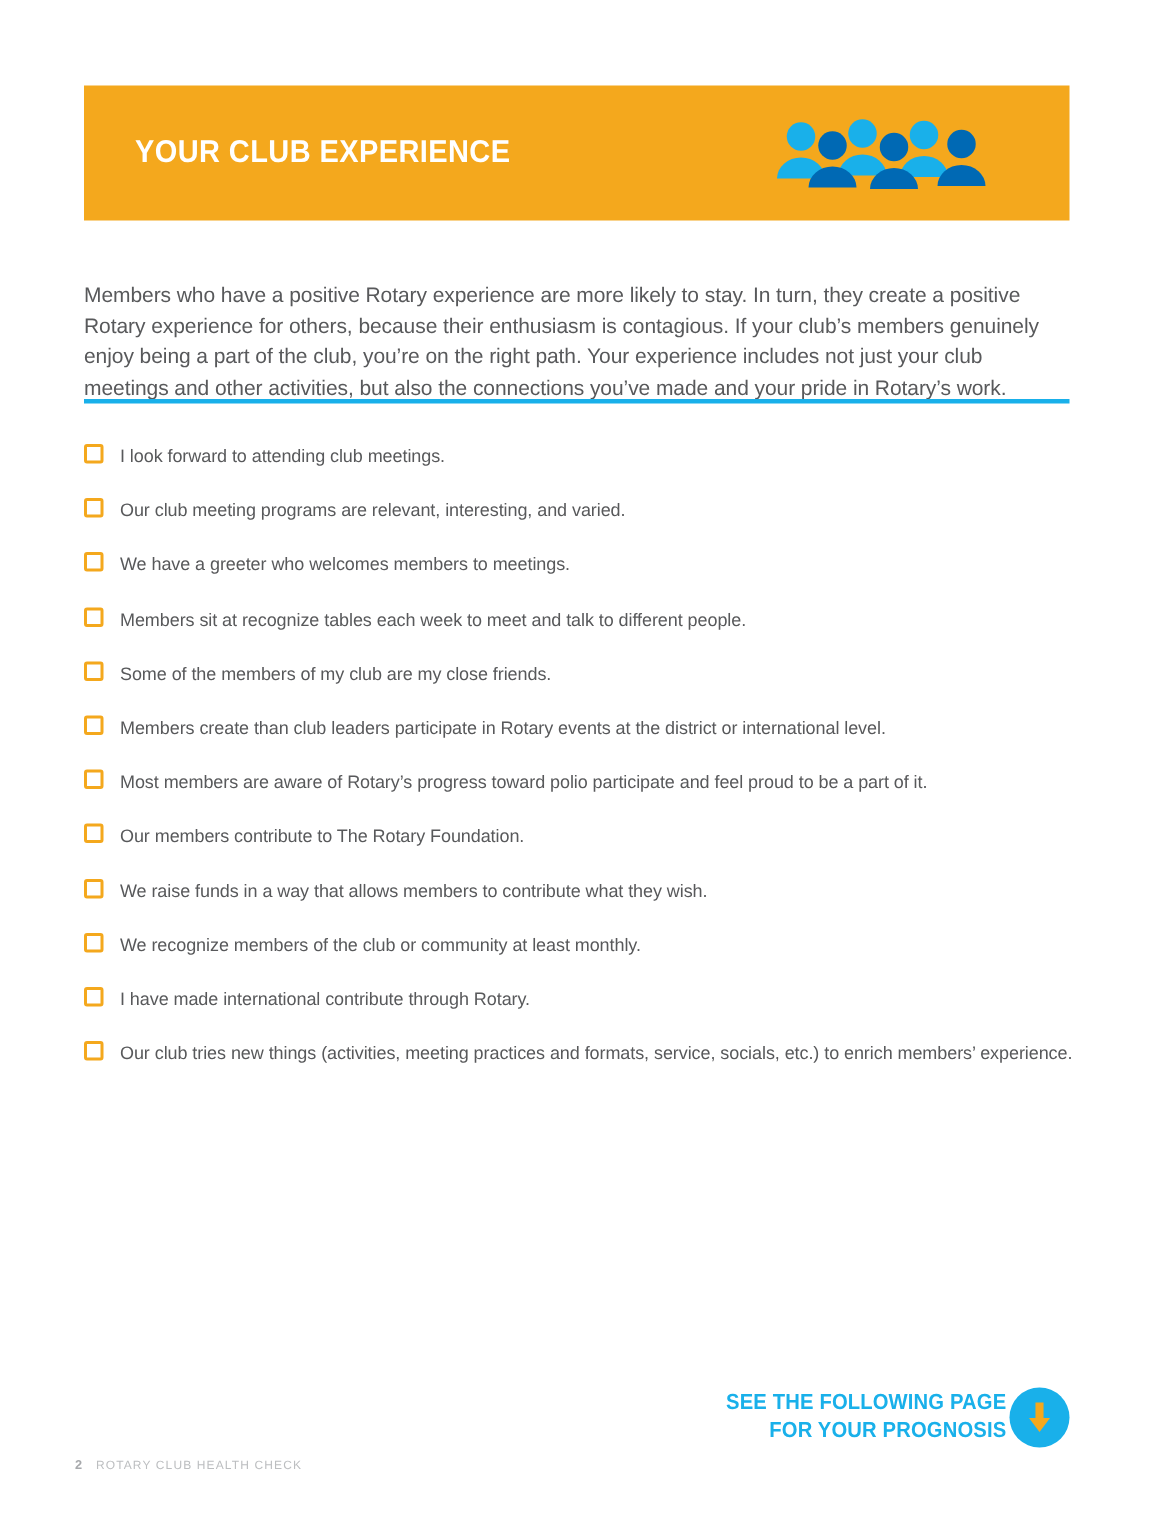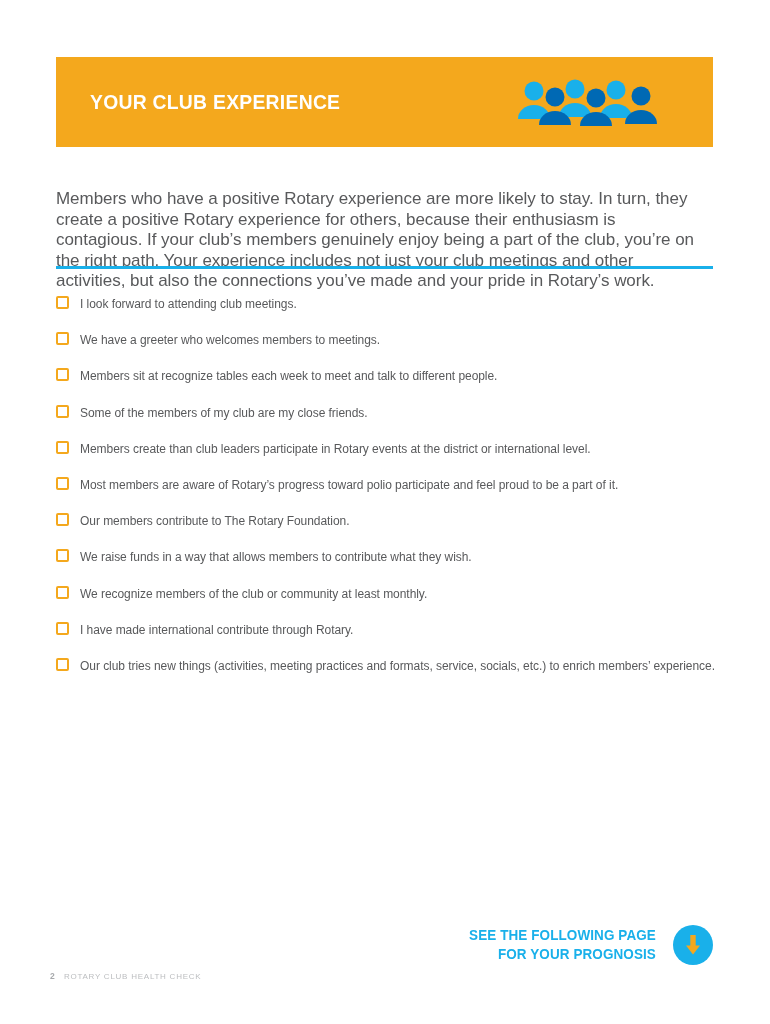--- a/index.html
+++ b/index.html
@@ -53,21 +53,21 @@
     display: block;
     margin-right: 22px;
   }
 
   
   .intro {
     position: absolute;
     left: 56px;
     top: 172px;
     width: 645px;
-    font-size: 17px;
+    font-size: 14px;
     line-height: 20.5px;
     color: #58595b;
     font-family: "Liberation Sans", sans-serif;
     letter-spacing: -0.05px;
   }
 
   
   .divider {
     position: absolute;
     left: 56px;
@@ -110,21 +110,21 @@
     letter-spacing: -0.05px;
   }
 
   
   .cta {
     position: absolute;
     right: 57px;
     top: 925px;
     display: flex;
     align-items: center;
-    gap: 17px;
+    gap: 2px;
   }
   .cta-text {
     text-align: right;
     color: #19b0ea;
     font-family: "Liberation Sans Narrow", "Liberation Sans", sans-serif;
     font-size: 14.5px;
     font-weight: bold;
     line-height: 19px;
     letter-spacing: 0.1px;
     transform: scaleX(0.93);
@@ -209,20 +209,24 @@
 
   <div class="divider"></div>
 
   <div class="checklist">
 
     <div class="check-item">
       <span class="check-box"></span>
       <span class="check-label">I look forward to attending club meetings.</span>
     </div>
 
+    <div class="check-item">
+      <span class="check-box"></span>
+      <span class="check-label">Our club meeting programs are relevant, interesting, and varied.</span>
+    </div>
 
     <div class="check-item">
       <span class="check-box"></span>
       <span class="check-label">We have a greeter who welcomes members to meetings.</span>
     </div>
 
 
     <div class="check-item">
       <span class="check-box"></span>
       <span class="check-label">Members sit at recognize tables each week to meet and talk to different people.</span>

